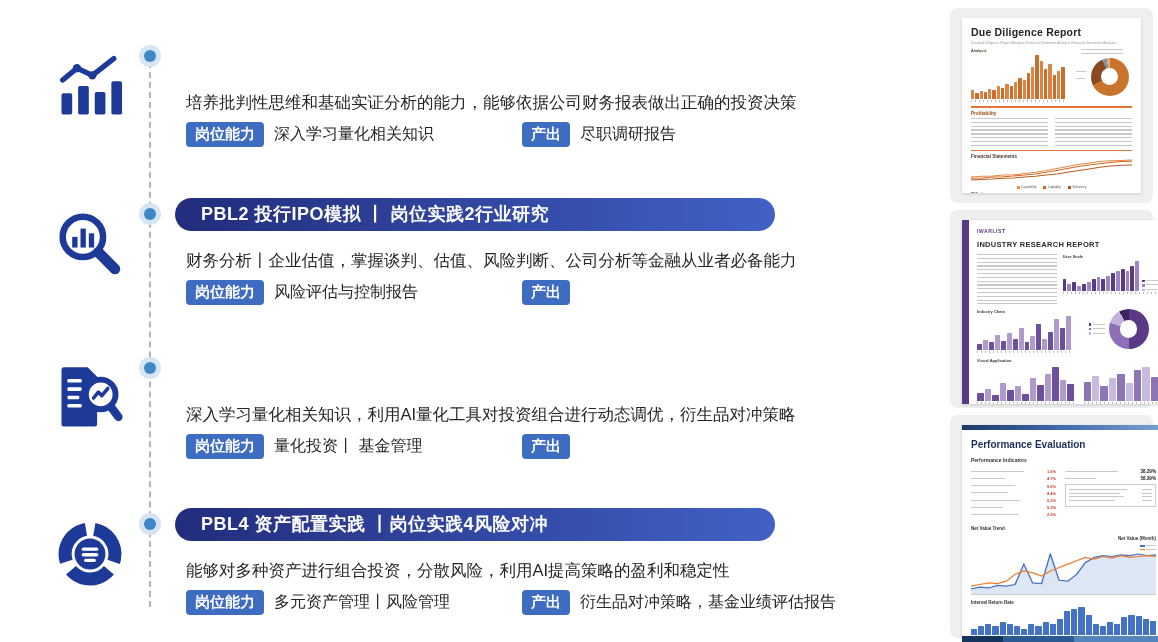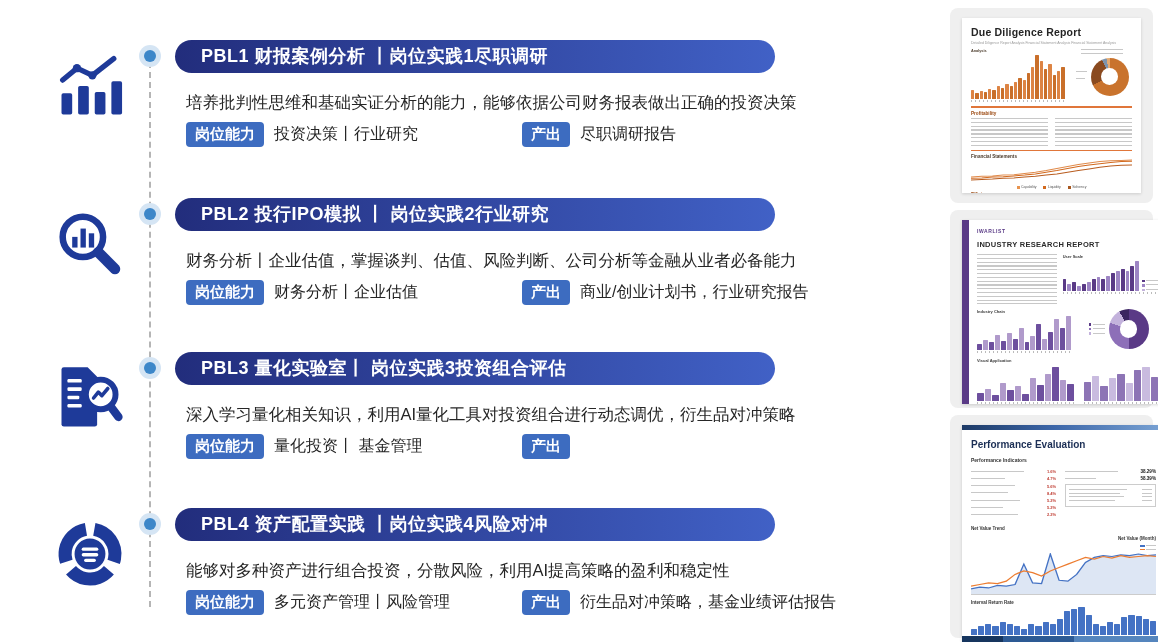--- a/index.html
+++ b/index.html
@@ -125,26 +125,25 @@
         <rect x="8" y="38" width="9" height="18" rx="1.5"></rect>
         <rect x="22" y="32" width="9" height="24" rx="1.5"></rect>
         <rect x="36" y="37" width="9" height="19" rx="1.5"></rect>
         <rect x="50" y="28" width="9" height="28" rx="1.5"></rect>
         <polyline points="9,27 21,17 34,23 52,9" fill="none" stroke="currentColor" stroke-width="4.5" stroke-linecap="round" stroke-linejoin="round"></polyline>
         <circle cx="21" cy="17" r="3.5"></circle>
           <circle cx="34" cy="23" r="3.5"></circle>
       </svg>
     </div>
     <div class="dot"></div>
-    <div class="pill">PBL1 财报案例分析 丨岗位实践1尽职调研</div>
     <div class="desc">培养批判性思维和基础实证分析的能力，能够依据公司财务报表做出正确的投资决策</div>
     <div class="tags">
       <div class="ability-group">
         <span class="tag">岗位能力</span>
-        <span class="tag-text">投资决策丨行业研究</span>
+        <span class="tag-text">深入学习量化相关知识</span>
       </div>
       <div class="output-group">
         <span class="tag">产出</span>
         <span class="tag-text">尽职调研报告</span>
       </div>
     </div>
   </div>
 
   <div class="section s2">
     <div class="icon-wrap">
@@ -155,44 +154,42 @@
         <rect x="31" y="23" width="4.5" height="12"></rect>
         <line x1="39" y1="39" x2="53" y2="53" stroke="currentColor" stroke-width="9" stroke-linecap="round"></line>
       </svg>
     </div>
     <div class="dot"></div>
     <div class="pill">PBL2 投行IPO模拟 丨 岗位实践2行业研究</div>
     <div class="desc">财务分析丨企业估值，掌握谈判、估值、风险判断、公司分析等金融从业者必备能力</div>
     <div class="tags">
       <div class="ability-group">
         <span class="tag">岗位能力</span>
-        <span class="tag-text">财务分析丨企业估值</span>
+        <span class="tag-text">风险评估与控制报告</span>
       </div>
       <div class="output-group">
         <span class="tag">产出</span>
-        <span class="tag-text">商业/创业计划书，行业研究报告</span>
       </div>
     </div>
   </div>
 
   <div class="section s3">
     <div class="icon-wrap">
       <svg viewBox="0 0 64 64" fill="currentColor">
         <path d="M10 6 h20 l8 8 v40 a2 2 0 0 1 -2 2 H10 a2 2 0 0 1 -2 -2 V8 a2 2 0 0 1 2 -2 z"></path>
         <rect x="13" y="16" width="12" height="3" fill="#fff" rx="1"></rect>
         <rect x="13" y="23" width="12" height="3" fill="#fff" rx="1"></rect>
         <rect x="13" y="30" width="10" height="3" fill="#fff" rx="1"></rect>
         <rect x="13" y="37" width="12" height="3" fill="#fff" rx="1"></rect>
         <circle cx="41" cy="29" r="12.5" fill="#fff" stroke="currentColor" stroke-width="5"></circle>
         <polyline points="35,32 39,27 42,30 47,24" fill="none" stroke="currentColor" stroke-width="3" stroke-linecap="round" stroke-linejoin="round"></polyline>
         <line x1="50" y1="40" x2="56" y2="48" stroke="currentColor" stroke-width="7" stroke-linecap="round"></line>
       </svg>
     </div>
     <div class="dot"></div>
-    <div class="pill">PBL3 量化实验室丨 岗位实践3投资组合评估</div>
     <div class="desc">深入学习量化相关知识，利用AI量化工具对投资组合进行动态调优，衍生品对冲策略</div>
     <div class="tags">
       <div class="ability-group">
         <span class="tag">岗位能力</span>
         <span class="tag-text">量化投资丨 基金管理</span>
       </div>
       <div class="output-group">
         <span class="tag">产出</span>
       </div>
     </div>

